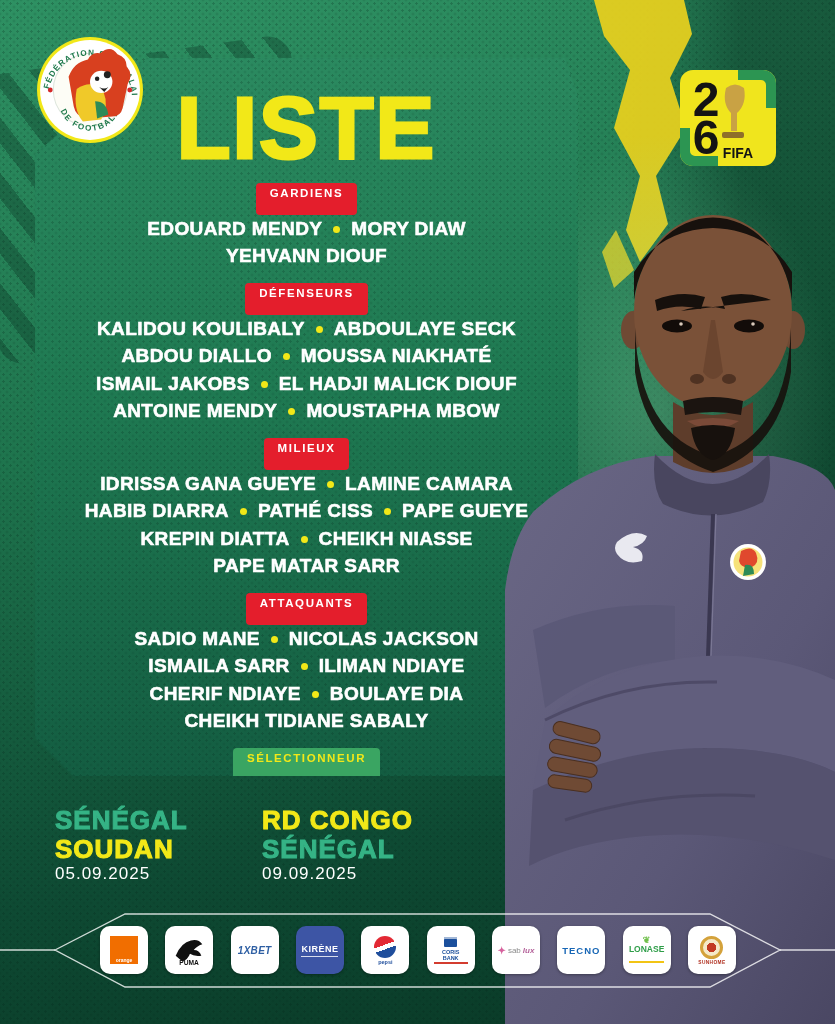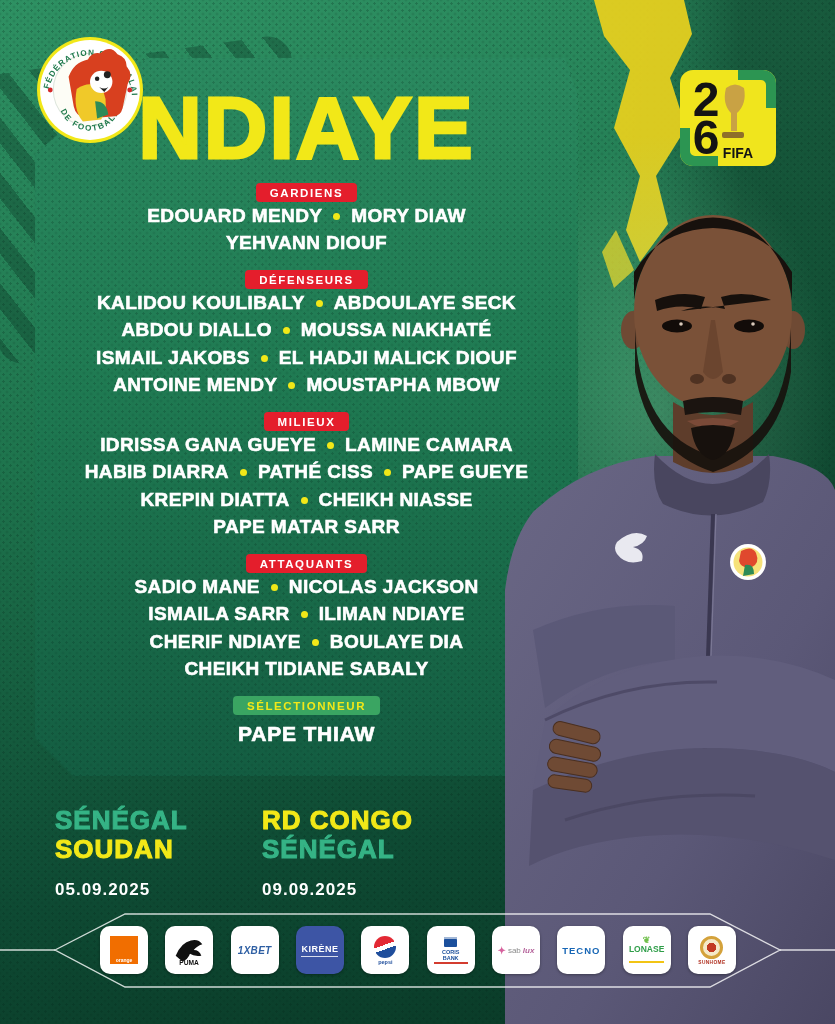--- a/index.html
+++ b/index.html
@@ -31,42 +31,42 @@
       linear-gradient(178deg,#2B8A60 0%,#1F7A52 45%,#135C41 100%);
   }
   .card-inner{width:100%;height:100%;text-align:center;box-sizing:border-box;padding-top:28px;}
   .title{
     font-size:88px;line-height:.95;font-weight:bold;letter-spacing:2px;
     color:#F2E818;-webkit-text-stroke:3px #F2E818;
   }
   .sections{margin-top:12px;}
   .section{margin-top:13px;}
   .badge{
-    display:inline-block;padding:4px 14px 3px;border-radius:4px;
+    display:inline-block;padding:4px 14px 16px;border-radius:4px;
     font-size:11.5px;font-weight:bold;letter-spacing:1.6px;
   }
   .name-row{font-size:19px;font-weight:bold;letter-spacing:.4px;line-height:27.5px;
     color:#fff;-webkit-text-stroke:.6px #fff;}
   .dot{display:inline-block;width:7px;height:7px;border-radius:50%;background:#F2E818;
     margin:0 11px;vertical-align:2px;-webkit-text-stroke:0;}
   .coach-name{margin-top:7px;font-size:21px;font-weight:bold;letter-spacing:.8px;
     color:#fff;-webkit-text-stroke:.7px #fff;}
   
   .fed-logo{left:36px;top:36px;width:108px;height:108px;z-index:2;}
   
   .fifa{left:676px;top:66px;width:104px;height:104px;z-index:1;}
   
   .man{left:505px;top:160px;width:330px;height:864px;z-index:2;}
   
   .matches{left:0;top:806px;width:578px;z-index:2;}
   .match-col{position:absolute;top:0;width:260px;text-align:left;}
   .match-col.m0{left:55px;} .match-col.m1{left:262px;}
   .match-line{font-size:26px;line-height:29px;font-weight:bold;letter-spacing:1px;
     -webkit-text-stroke:1px currentColor;}
-  .match-date{margin-top:16px;font-size:17px;font-weight:bold;color:#fff;letter-spacing:1px;}
+  .match-date{margin-top:0;font-size:17px;font-weight:normal;color:#fff;letter-spacing:1px;}
   
   .spon-lines{left:0;top:900px;width:835px;height:110px;z-index:3;}
   .spon-row{left:100px;top:926px;width:636px;height:48px;z-index:4;
     display:flex;justify-content:space-between;}
   .tile{width:48px;height:48px;border-radius:10px;background:#fff;
     display:flex;align-items:center;justify-content:center;overflow:hidden;
     box-shadow:0 1px 3px rgba(0,0,0,.35);}
   .tile.tile-blue{background:#3D55A5;text-align:right;}
   .lg-orange{width:28px;height:28px;display:flex;align-items:flex-end;justify-content:center;}
   .lg-orange span{color:#fff;font-size:5px;font-weight:bold;line-height:8px;}
@@ -103,21 +103,21 @@
   <div class="layer dark-band"></div>
   <div class="layer watermark"></div>
   <div class="layer glow"></div>
   <svg class="layer streak" viewBox="0 0 160 290">
     <path d="M38 0 L128 0 L136 34 L114 78 L130 128 L100 176 L112 224 L84 262 L70 230 L84 176 L58 128 L74 70 L48 36 Z" fill="#E5CF1F" opacity=".95"></path>
     <path d="M60 230 L78 270 L58 288 L46 252 Z" fill="#E5CF1F" opacity=".8"></path>
   </svg>
 
   <div class="layer card">
     <div class="card-inner">
-      <div class="title" style="color: rgb(242, 232, 24);">NDIAYE</div>
+      <div class="title" style="color: rgb(242, 232, 24);">LISTE</div>
       <div class="sections">
           <div class="section"><span class="badge" style="background: rgb(228, 30, 44); color: rgb(255, 255, 255);">GARDIENS</span><div class="name-row"><span>EDOUARD MENDY</span><span class="dot"></span><span>MORY DIAW</span></div><div class="name-row"><span>YEHVANN DIOUF</span></div></div>
           <div class="section"><span class="badge" style="background: rgb(228, 30, 44); color: rgb(255, 255, 255);">DÉFENSEURS</span><div class="name-row"><span>KALIDOU KOULIBALY</span><span class="dot"></span><span>ABDOULAYE SECK</span></div><div class="name-row"><span>ABDOU DIALLO</span><span class="dot"></span><span>MOUSSA NIAKHATÉ</span></div><div class="name-row"><span>ISMAIL JAKOBS</span><span class="dot"></span><span>EL HADJI MALICK DIOUF</span></div><div class="name-row"><span>ANTOINE MENDY</span><span class="dot"></span><span>MOUSTAPHA MBOW</span></div></div>
           <div class="section"><span class="badge" style="background: rgb(228, 30, 44); color: rgb(255, 255, 255);">MILIEUX</span><div class="name-row"><span>IDRISSA GANA GUEYE</span><span class="dot"></span><span>LAMINE CAMARA</span></div><div class="name-row"><span>HABIB DIARRA</span><span class="dot"></span><span>PATHÉ CISS</span><span class="dot"></span><span>PAPE GUEYE</span></div><div class="name-row"><span>KREPIN DIATTA</span><span class="dot"></span><span>CHEIKH NIASSE</span></div><div class="name-row"><span>PAPE MATAR SARR</span></div></div>
           <div class="section"><span class="badge" style="background: rgb(228, 30, 44); color: rgb(255, 255, 255);">ATTAQUANTS</span><div class="name-row"><span>SADIO MANE</span><span class="dot"></span><span>NICOLAS JACKSON</span></div><div class="name-row"><span>ISMAILA SARR</span><span class="dot"></span><span>ILIMAN NDIAYE</span></div><div class="name-row"><span>CHERIF NDIAYE</span><span class="dot"></span><span>BOULAYE DIA</span></div><div class="name-row"><span>CHEIKH TIDIANE SABALY</span></div></div>
         </div>
       <div class="section">
         <span class="badge" style="background:#3AA562;color:#F2E818;">SÉLECTIONNEUR</span>
         <div class="coach-name">PAPE THIAW</div>
       </div>

